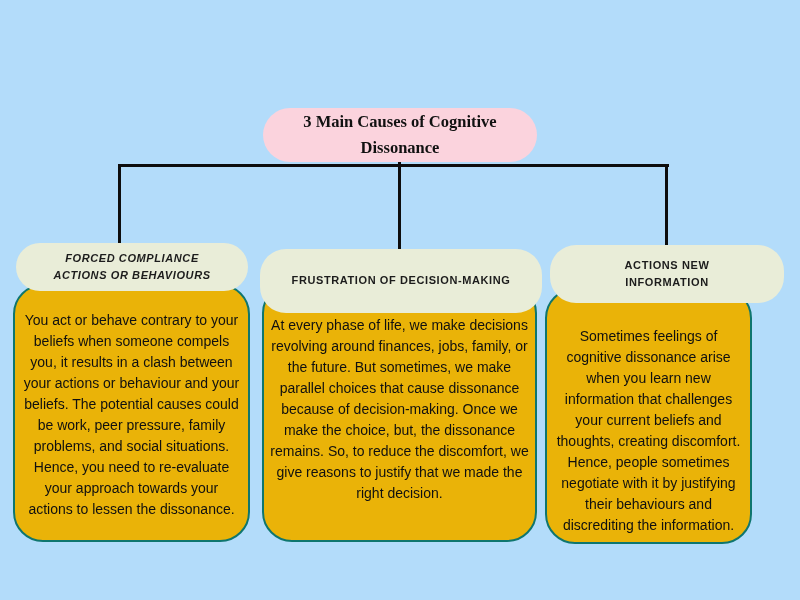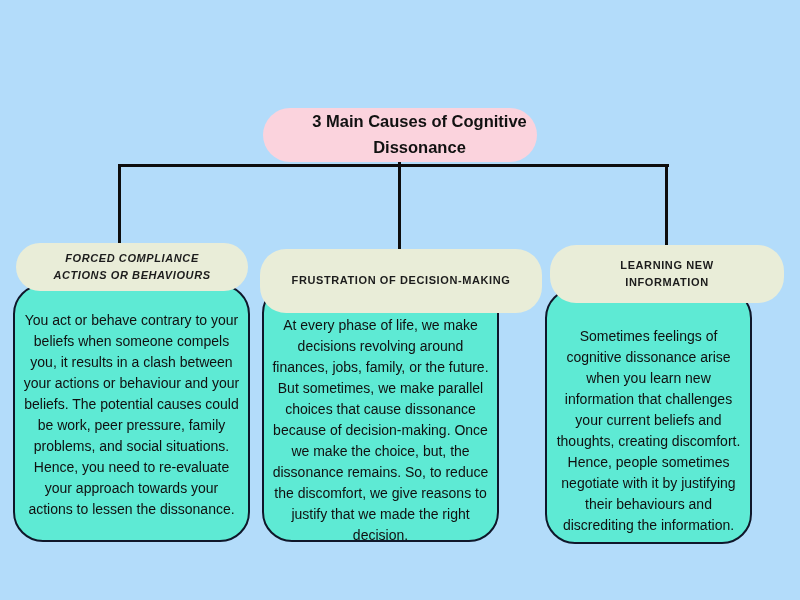--- a/index.html
+++ b/index.html
@@ -8,22 +8,22 @@
     position:relative; width:800px; height:600px;
     background:#b3dcfa;
     font-family:"Liberation Sans", sans-serif;
     color:#111;
   }
 
   
   .title-pill {
     position:absolute; left:263px; top:108px; width:274px; height:54px;
     background:#fbd3dd; border-radius:27px;
-    display:flex; align-items:center; justify-content:flex-end;
-    text-align:center; z-index:3;
+    display:flex; align-items:center; justify-content:center;
+    text-align:center; z-index:3;font-family:Liberation Serif, serif;
   }
   .title-pill span {
     font-weight:bold; font-size:16.5px; line-height:1.55;
     max-width:235px; display:inline-block;
   }
 
   
   .connector { position:absolute; background:#0d0d0d; z-index:1; }
   .conn-h      { left:119px; top:164px; width:550px; height:3px; }
   .conn-v-left   { left:118px; top:164px; width:3px; height:81px; }
@@ -42,26 +42,26 @@
   }
   .pill-1 { left:16px;  top:243px; width:232px; height:48px; }
   .pill-2 { left:260px; top:249px; width:282px; height:64px; }
   .pill-3 { left:550px; top:245px; width:234px; height:58px; }
   .pill-1 .pill-text { max-width:185px;font-style:italic; }
   .pill-2 .pill-text { max-width:260px; }
   .pill-3 .pill-text { max-width:150px; }
 
   
   .body-box {
-    position:absolute; background:#5eead4;
-    border:2px solid #0f172a; border-radius:30px;
+    position:absolute; background:#eab308;
+    border:2px solid #0f766e; border-radius:30px;
     z-index:2; text-align:center;
   }
   .box-1 { left:13px;  top:284px; width:237px; height:258px; padding:24px 7px 8px; }
-  .box-2 { left:262px; top:283px; width:237px; height:259px; padding:30px 5px 8px; }
+  .box-2 { left:262px; top:283px; width:275px; height:259px; padding:30px 5px 8px; }
   .box-3 { left:545px; top:288px; width:207px; height:256px; padding:36px 9px 24px; }
   .body-box p { font-size:14px; line-height:1.5; color:#101010; }
 </style>
 </head>
 <body>
 
 <div class="canvas">
 
   <div class="title-pill">
     <span>3 Main Causes of Cognitive Dissonance</span>
@@ -80,19 +80,19 @@
   </div>
 
   <div class="pill pill-2">
     <span class="pill-text">FRUSTRATION OF DECISION-MAKING</span>
   </div>
   <div class="body-box box-2">
     <p>At every phase of life, we make decisions revolving around finances, jobs, family, or the future. But sometimes, we make parallel choices that cause dissonance because of decision-making. Once we make the choice, but, the dissonance remains. So, to reduce the discomfort, we give reasons to justify that we made the right decision.</p>
   </div>
 
   <div class="pill pill-3">
-    <span class="pill-text">LEARNING NEW INFORMATION</span>
+    <span class="pill-text">ACTIONS NEW INFORMATION</span>
   </div>
   <div class="body-box box-3">
     <p>Sometimes feelings of cognitive dissonance arise when you learn new information that challenges your current beliefs and thoughts, creating discomfort. Hence, people sometimes negotiate with it by justifying their behaviours and discrediting the information.</p>
   </div>
 
 </div>
 
 </body></html>

